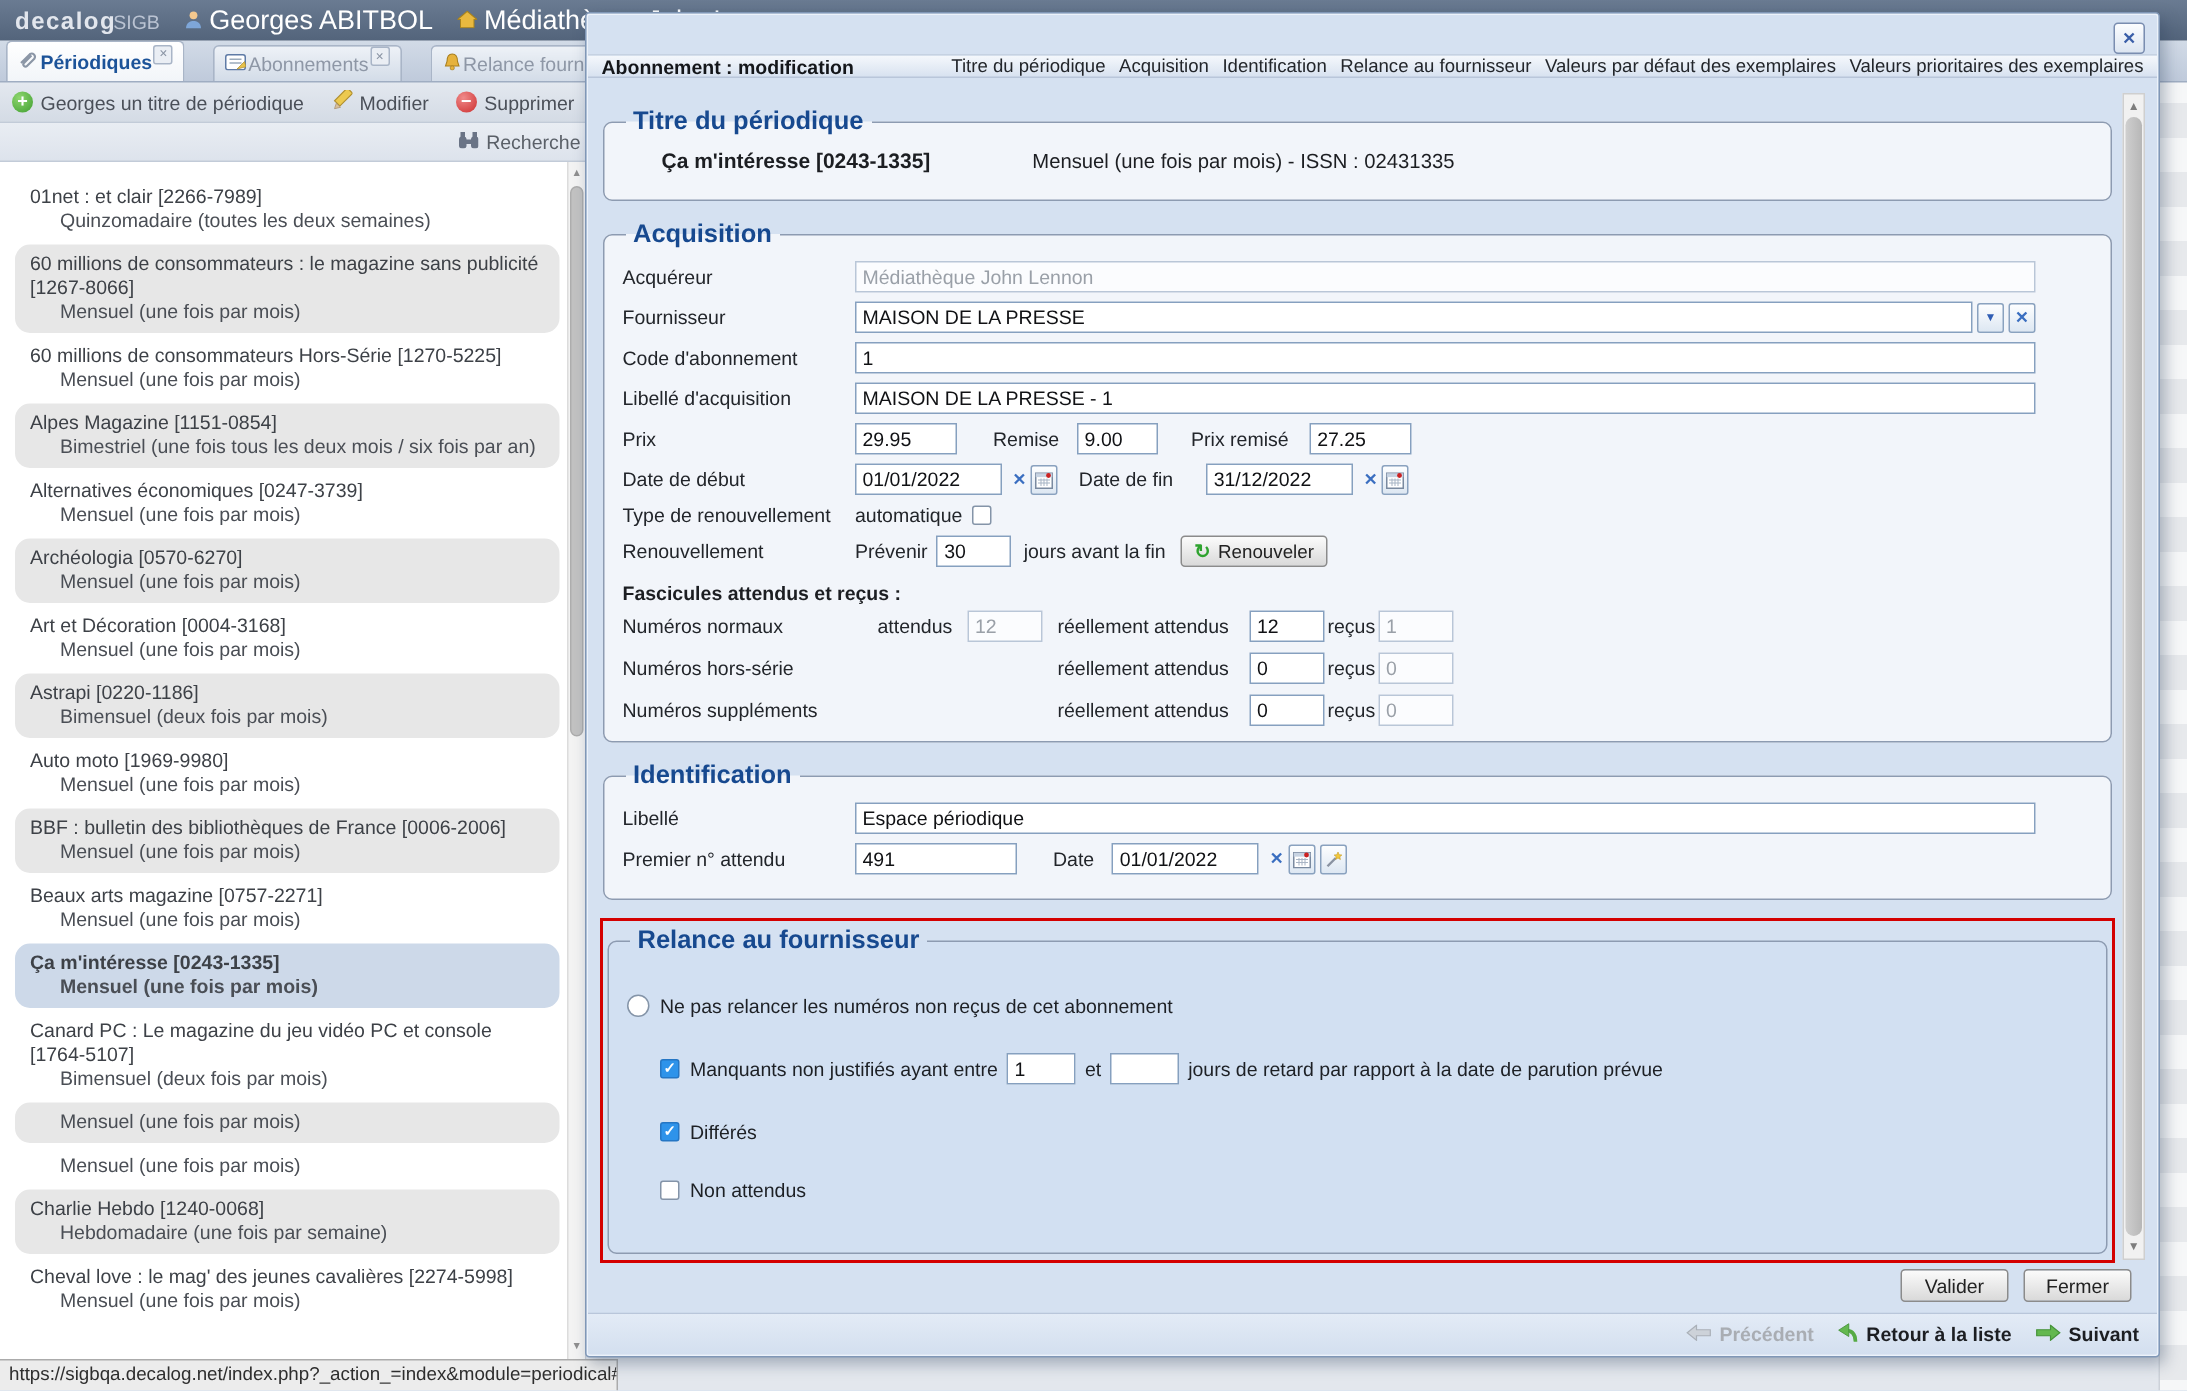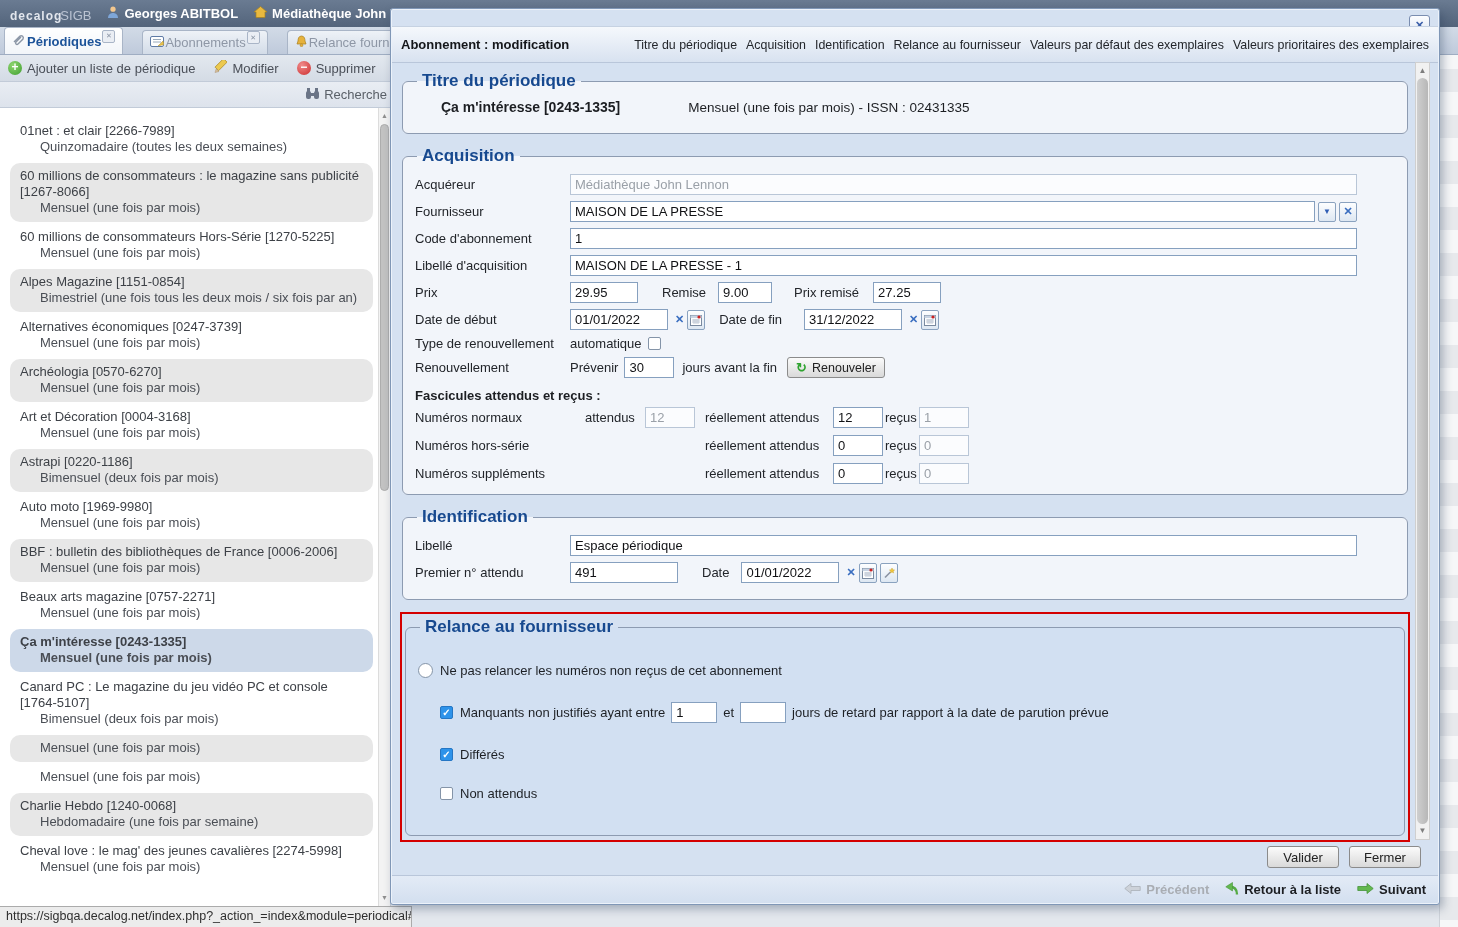--- a/index.html
+++ b/index.html
@@ -2,23 +2,23 @@
 <html><head>
 <meta charset="utf-8">
 <style>
   html,body{margin:0;padding:0}
   body{width:1458px;height:927px;position:relative;overflow:hidden;background:#e3e7ed;
        font-family:"Liberation Sans",sans-serif;}
   
   .topbar{position:absolute;left:0;top:0;width:100%;height:27px;
     background:linear-gradient(#6a7b92,#53647b);display:flex;align-items:center;
     padding-left:10px;box-sizing:border-box;gap:16px;z-index:2}
-  .logo{font-size:12px;font-weight:bold;color:#e2e6ed;letter-spacing:1px}
+  .logo{font-size:16px;font-weight:bold;color:#e2e6ed;letter-spacing:1px}
   .sigb{font-size:13px;color:#bac3d2;margin-left:-10px;margin-top:3px}
-  .tb-item{display:flex;align-items:center;gap:5px;color:#fff;font-weight:bold;font-size:13px;cursor:pointer}
+  .tb-item{display:flex;align-items:center;gap:5px;color:#fff;font-weight:normal;font-size:18px;cursor:pointer}
   
   .tabbar{position:absolute;top:27px;height:28px;width:100%;
     background:linear-gradient(#d2dbe7,#bfcadb);border-bottom:1px solid #9fadc2;
     display:flex;align-items:flex-end;padding-left:4px;box-sizing:border-box;z-index:1}
   .tab{height:23px;display:flex;align-items:center;gap:1px;padding:0 7px;margin-right:19px;
     border:1px solid #a9b5c7;border-bottom:none;border-radius:4px 4px 0 0;
     background:linear-gradient(#eef2f7,#d3dce8);font-size:13px;color:#8e97a6;cursor:pointer}
   .tab.active{background:linear-gradient(#ffffff,#f2f5f9);color:#1c5399;font-weight:bold;height:26px}
   .tab-x{width:11px;height:11px;border:1px solid #a9b5c7;border-radius:2px;background:#eaeef4;
     color:#8a94a4;font-size:7px;display:flex;align-items:center;justify-content:center;
@@ -58,21 +58,21 @@
     font-size:12.5px;color:#2e2e2e;line-height:19px;padding:0 6px;white-space:nowrap;overflow:hidden;z-index:3}
   .right-strip{position:absolute;right:0;top:0;width:18px;height:100%;
     background:repeating-linear-gradient(#f6f7f8 0 23px,#e7e9ec 23px 46px);border-left:1px solid #cdd2d9}
   
   .modal{position:absolute;left:390px;top:8px;width:1050px;height:897px;background:#d5e1f1;
     border:1px solid #8097b6;border-radius:3px;box-sizing:border-box;z-index:10;
     box-shadow:3px 4px 10px rgba(40,60,90,.35),inset 0 0 0 1px #ecf2fa}
   .m-close{position:absolute;top:6px;right:9px;width:19px;height:19px;border:1px solid #7a8db0;
     border-radius:3px;background:linear-gradient(#fcfdff,#dce5f1);color:#3a5ea8;font-size:11px;
     font-weight:bold;display:flex;align-items:center;justify-content:center;cursor:pointer}
-  .m-head{position:absolute;top:17px;left:1px;right:1px;height:37px;
+  .m-head{position:absolute;top:27px;left:1px;right:1px;height:16px;
     background:linear-gradient(#f5f8fc,#d8e2f0);border-top:1px solid #c6d2e2;border-bottom:1px solid #b9c6da;
     display:flex;align-items:center;justify-content:space-between;padding:0 9px;box-sizing:border-box}
   .m-title{font-size:13px;font-weight:bold;color:#14161a}
   .m-links{display:flex;gap:9px;font-size:12.4px;color:#23262b}
   .m-link{cursor:pointer;white-space:nowrap}
   .m-body{position:absolute;top:50px;left:9px;right:29px;bottom:62px;overflow:hidden}
   fieldset.fs{border:1px solid #8d9bb1;border-radius:6px;background:#f2f5fa;
     margin:12px 2px 0;padding:2px 50px 10px 12px}
   fieldset.fs legend{font-size:17px;font-weight:bold;color:#17498f;padding:0 5px;margin-left:2px}
   .fs.blue{background:#d2e0f2;margin:0}
@@ -178,21 +178,21 @@
           <circle cx="6.5" cy="10.3" r="1.4" fill="#e6b23c" stroke="#a87f1f" stroke-width="0.5"></circle>
         </svg></span>
     <span>Relance fournisseur</span>
     <span class="tab-x">✕</span>
   </div>
 </div>
 
 <div class="toolbar">
   <span class="tool">
     <span class="circ green">+</span>
-    <span>Ajouter un liste de périodique</span>
+    <span>Georges un titre de périodique</span>
   </span>
   <span class="tool">
     <span><svg width="14" height="13">
           <rect x="5" y="-2" width="5" height="12" transform="rotate(45 7 5)" fill="#ecc94f" stroke="#b09032" stroke-width="0.8"></rect>
           <path d="M2 12.5 L6 11.5 L3.2 8.8 Z" fill="#d9c09a" stroke="#a89070" stroke-width="0.5"></path>
         </svg></span>
     <span>Modifier</span>
   </span>
   <span class="tool">
     <span class="circ red">−</span>

